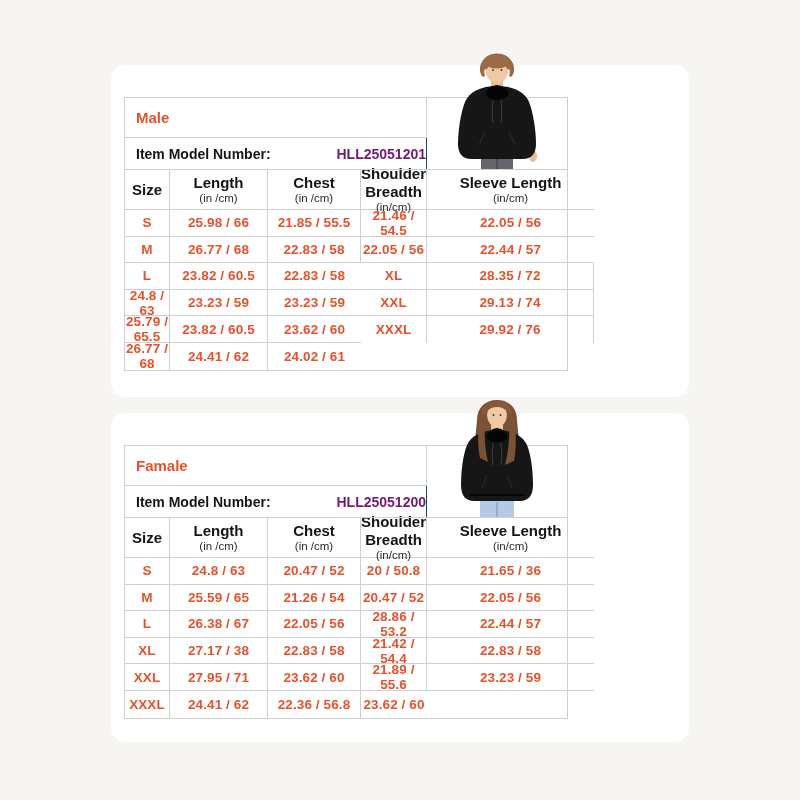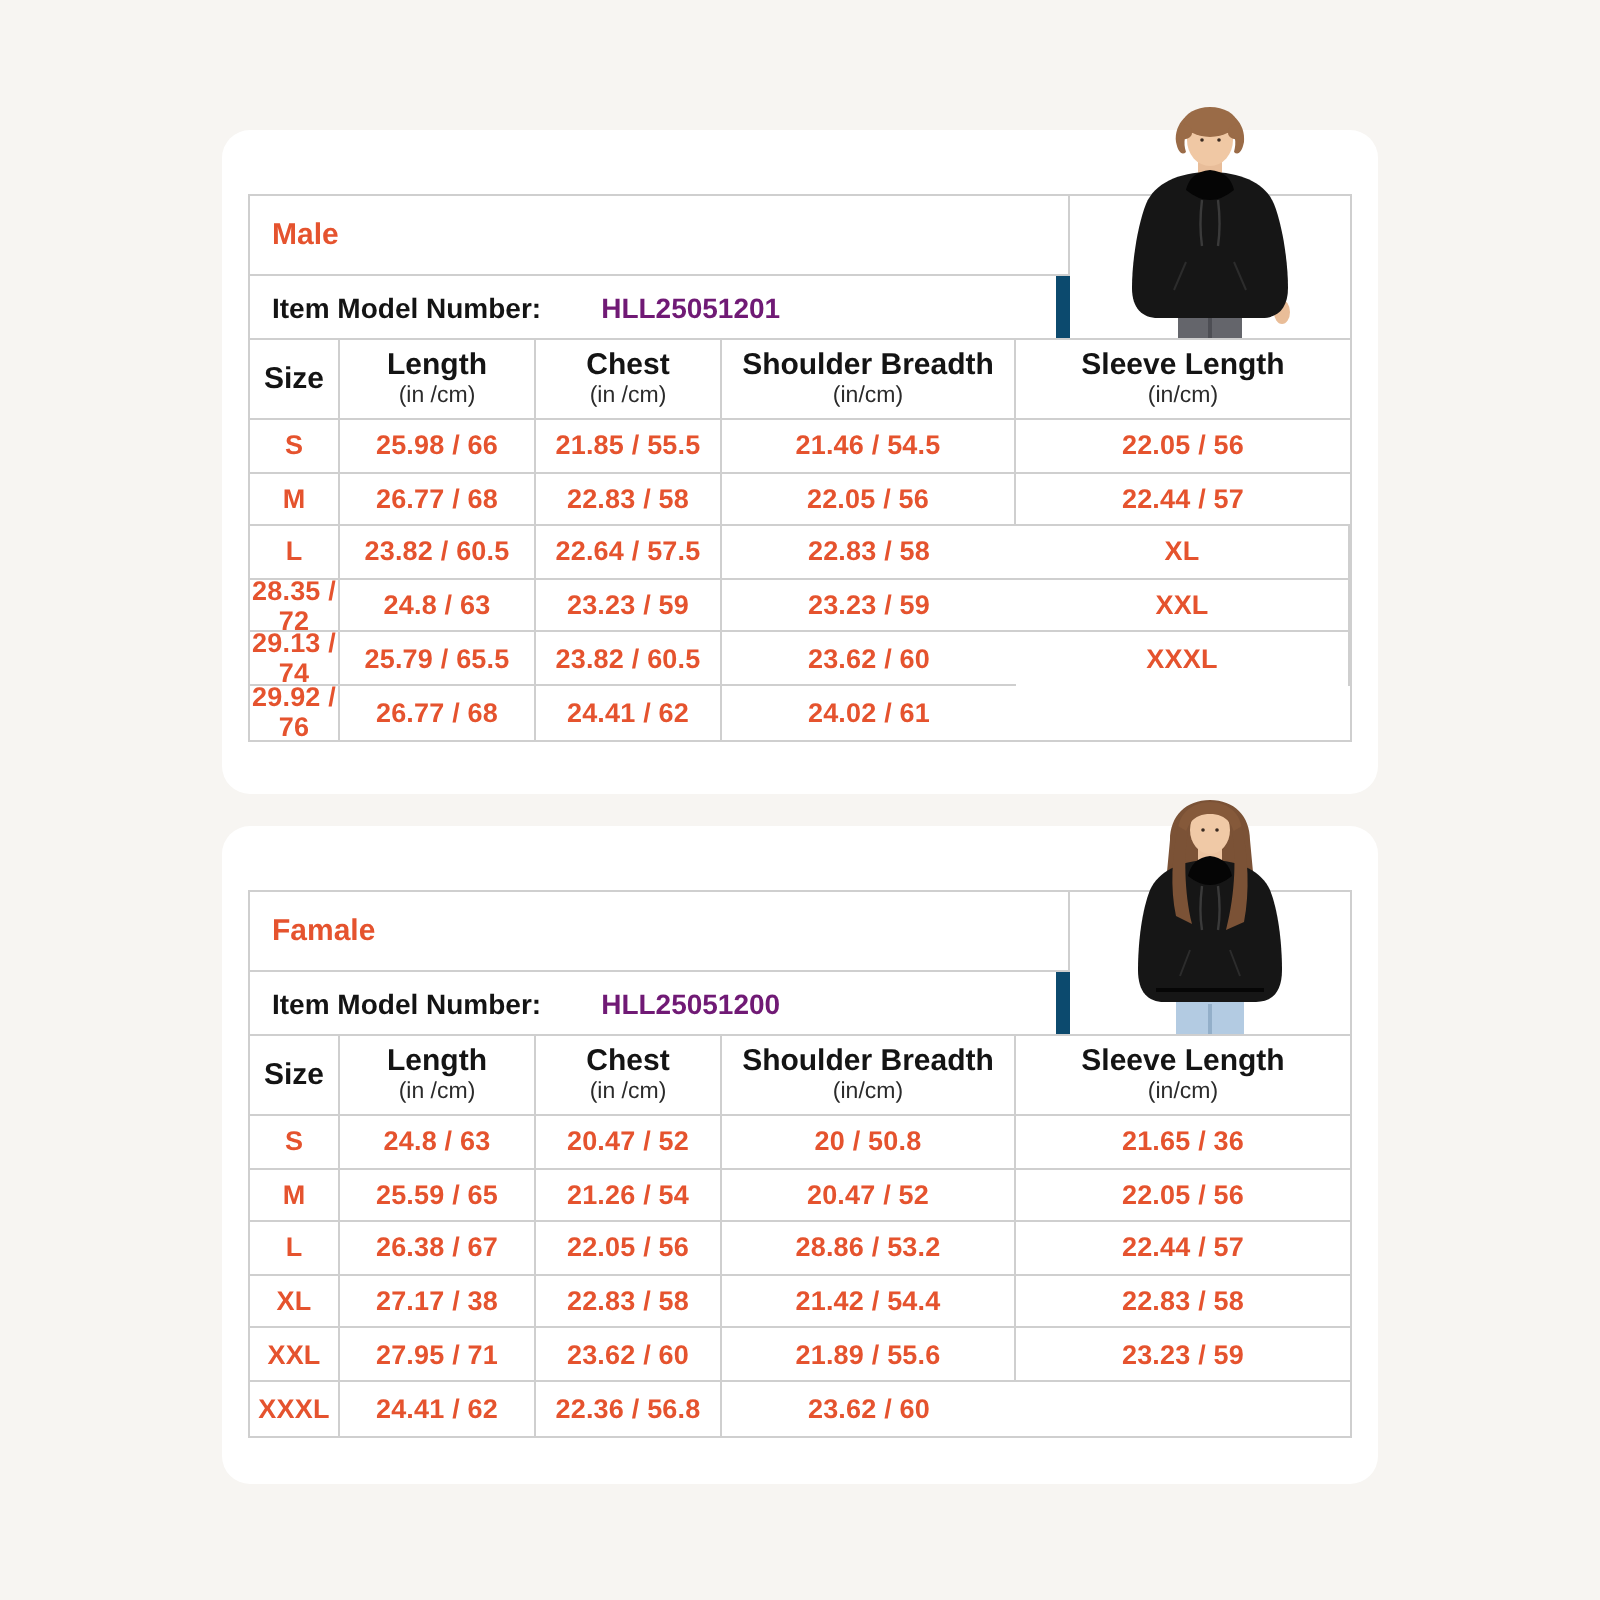--- a/index.html
+++ b/index.html
@@ -15,45 +15,45 @@
     position:absolute;
     left:111px;
     width:578px;
     background:#ffffff;
     border-radius:14px;
     padding:32px 13px 0 13px;
   }
   .card.male   { top:65px;  height:332px; }
   .card.female { top:413px; height:329px; }
 
-  .frame { border:1px solid #cfcfcf; width:552px; }
+  .frame { border:1px solid #cfcfcf; width:444px; }
 
   
   .top-block {
     display:grid;
     grid-template-columns:1fr 140px;
     grid-template-rows:40px 31px;
     border-bottom:1px solid #cfcfcf;
     position:relative;
   }
   .gender-cell {
     grid-column:1; grid-row:1;
     border-right:1px solid #cfcfcf;
     border-bottom:1px solid #cfcfcf;
     display:flex; align-items:center;
     padding-left:11px;
     font-size:15px; font-weight:700;
     color:#e5532e;
   }
   .model-cell {
     grid-column:1; grid-row:2;
-    border-right:7px solid #0c4a6e;
+    border-right:1px solid #0c4a6e;
     display:flex; align-items:center;
     padding-left:11px;
-    font-size:14px; font-weight:700;
+    font-size:14px; font-weight:700;justify-content:space-between;
   }
   .model-label { color:#141414; }
   .model-value { color:#701a75; margin-left:30px; }
   .photo-cell {
     grid-column:2; grid-row:1 / span 2;
     position:relative;
   }
   .model-photo {
     position:absolute;
     bottom:0; left:50%;
@@ -143,21 +143,20 @@
         <div class="td">21.85 / 55.5</div>
         <div class="td">21.46 / 54.5</div>
         <div class="td col-last">22.05 / 56</div>
         <div class="td">M</div>
         <div class="td">26.77 / 68</div>
         <div class="td">22.83 / 58</div>
         <div class="td">22.05 / 56</div>
         <div class="td col-last">22.44 / 57</div>
         <div class="td">L</div>
         <div class="td">23.82 / 60.5</div>
-        <div class="td">22.64 / 57.5</div>
         <div class="td col-last">22.83 / 58</div>
         <div class="td">XL</div>
         <div class="td">28.35 / 72</div>
         <div class="td">24.8 / 63</div>
         <div class="td">23.23 / 59</div>
         <div class="td col-last">23.23 / 59</div>
         <div class="td">XXL</div>
         <div class="td">29.13 / 74</div>
         <div class="td">25.79 / 65.5</div>
         <div class="td">23.82 / 60.5</div>

